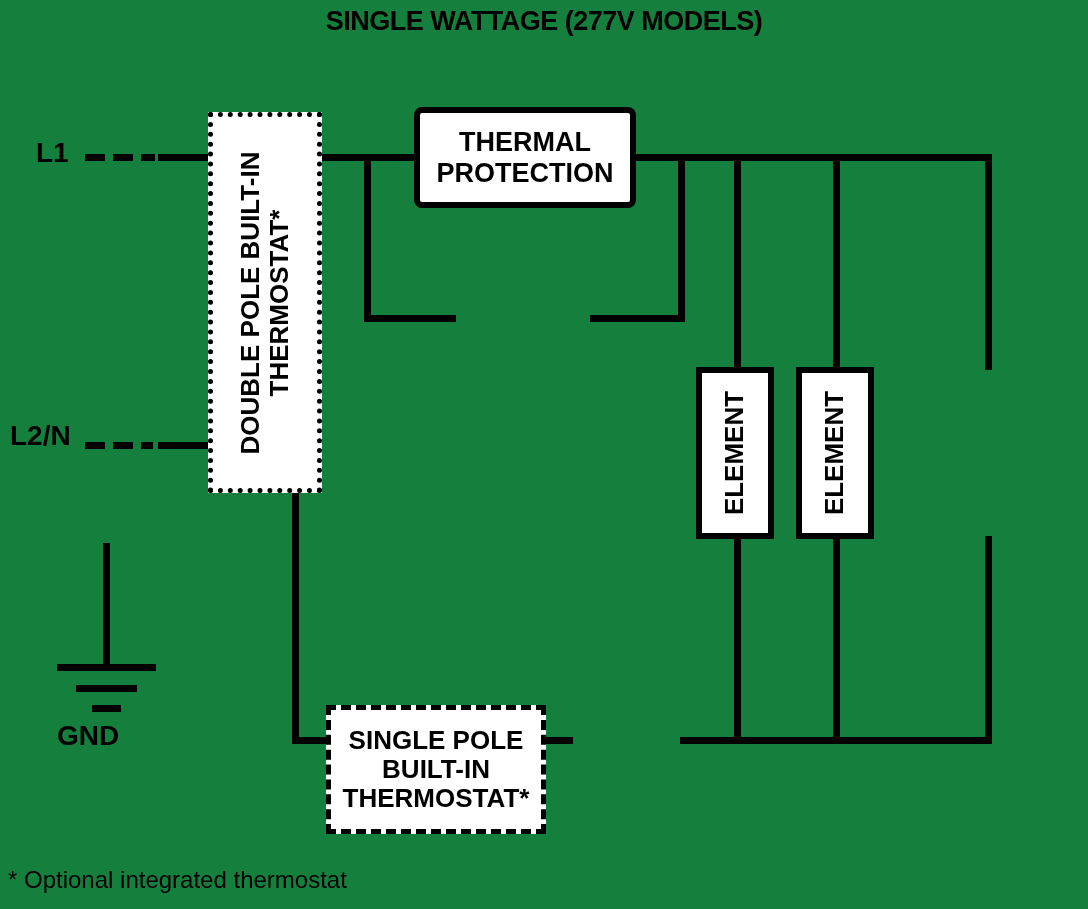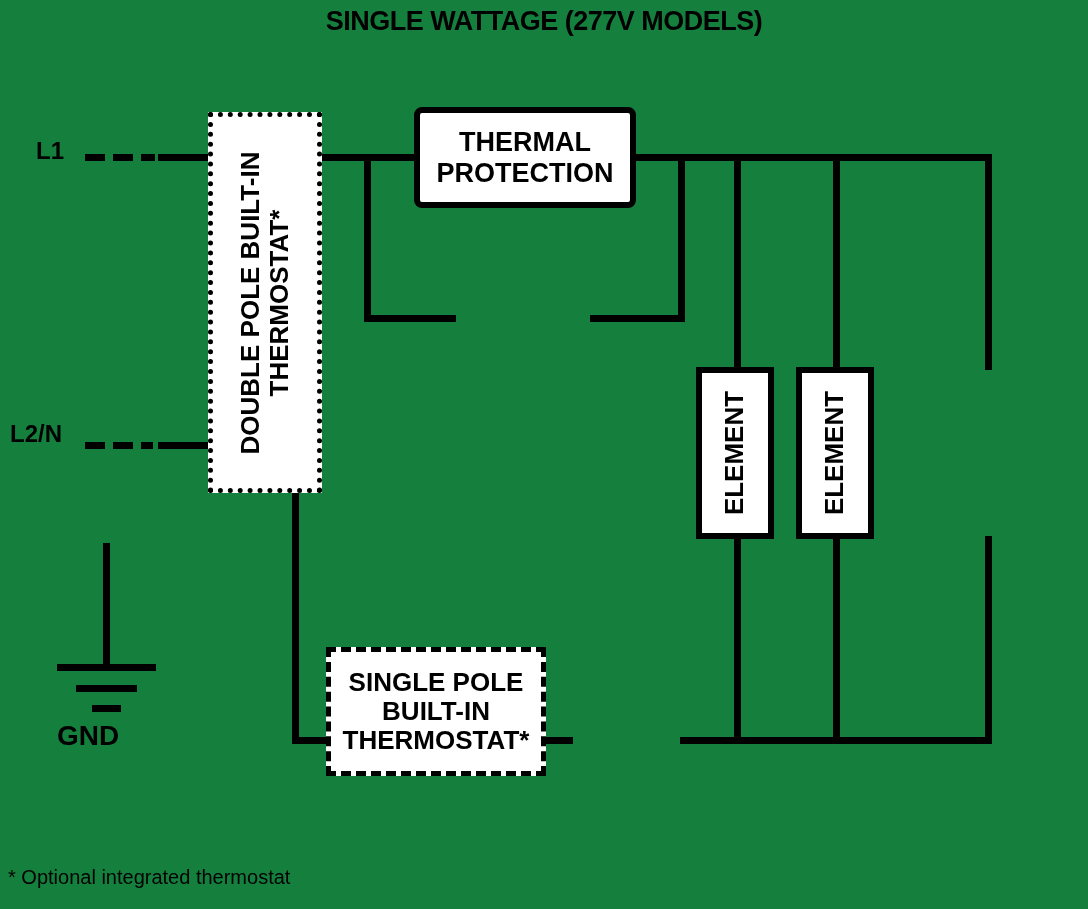--- a/index.html
+++ b/index.html
@@ -28,24 +28,24 @@
   }
   .dotted-border { border:5px dotted #000; }
   .dashed-border { border:5px dashed #000; }
   .circle { border-radius:50%; }
   .vtext {
     position:absolute; left:50%; top:50%;
     transform:translate(-50%,-50%) rotate(-90deg);
     width:max-content; white-space:pre-line; text-align:center;
     font-weight:bold; line-height:1.12;
   }
-  .term { position:absolute; font-weight:bold; font-size:24px; z-index:3; }
+  .term { position:absolute; font-weight:bold; font-size:28px; z-index:3; }
   .gnd-label { position:absolute; left:57px; top:720px; width:99px;
     font-weight:bold; font-size:28px; z-index:3; }
-  .footnote { position:absolute; left:8px; top:866px; font-size:20px;
+  .footnote { position:absolute; left:8px; top:866px; font-size:24px;
     font-weight:normal; z-index:3; }
   .fs27 { font-size:27px; } .fs26 { font-size:26px; }
   .fs28 { font-size:28px; }
 </style>
 </head>
 <body>
 
 <div class="diagram">
 
   <div class="title">SINGLE WATTAGE (277V MODELS)</div>
@@ -99,20 +99,20 @@
 
   <div class="box" style="left:696px; top:367px; width:78px; height:172px;">
     <div class="vtext fs26">ELEMENT</div>
   </div>
 
   <div class="box" style="left:796px; top:367px; width:78px; height:172px;">
     <div class="vtext fs26">ELEMENT</div>
   </div>
 
 
-  <div class="box dashed-border fs26" style="left:326px; top:647px; width:220px; height:129px;">SINGLE POLE
+  <div class="box dashed-border fs26" style="left:326px; top:705px; width:220px; height:129px;">SINGLE POLE
 BUILT-IN
 THERMOSTAT*</div>
 
 
   <div class="footnote">* Optional integrated thermostat</div>
 
 </div>
 
 </body></html>

